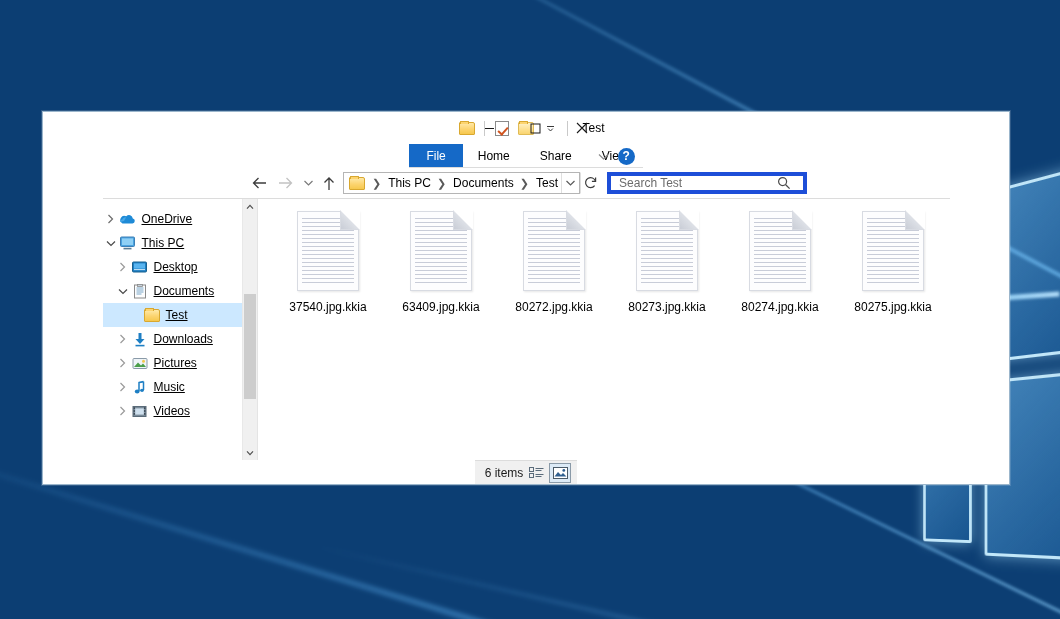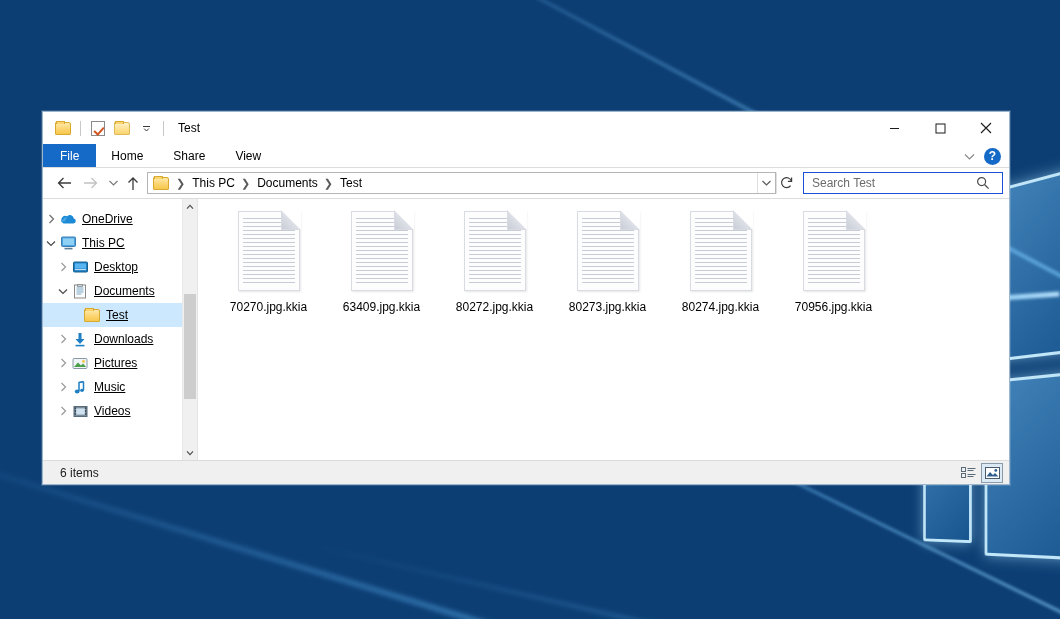--- a/index.html
+++ b/index.html
@@ -114,20 +114,21 @@
     position: absolute;
     left: 42px; top: 111px;
     width: 968px; height: 374px;
     background: #ffffff;
     border: 1px solid #9bb6cc;
     box-shadow: 0 0 0 1px rgba(255,255,255,.15);
     display: flex;
     flex-direction: column;
     font-size: 12px;
     color: #000;
+    align-items: center;
   }
 
   
   .titlebar {
     height: 32px;
     background: #ffffff;
     display: flex;
     align-items: center;
     flex: none;
     position: relative;
@@ -292,21 +293,21 @@
   }
   .refresh-btn {
     width: 22px; height: 22px;
     display: flex; align-items: center; justify-content: center;
     border: 1px solid transparent;
     border-left: 1px solid #dfdfdf;
   }
   .searchbox {
     width: 200px;
     height: 22px;
-    border: 1px solid #1d4ed8;
+    border: 4px solid #1d4ed8;
     background: #fff;
     display: flex;
     align-items: center;
     margin-left: 5px;
     padding: 0 12px 0 8px;
   }
   .searchbox input {
     flex: 1;
     border: none;
     outline: none;
@@ -444,21 +445,21 @@
   }
 
   
   .statusbar {
     height: 24px;
     flex: none;
     background: #f0f0f0;
     border-top: 1px solid #dcdcdc;
     display: flex;
     align-items: center;
-    padding: 0 6px 0 17px;
+    padding: 0 6px 0 10px;
     font-size: 12px;
     color: #1a1a1a;
   }
   .status-spacer { flex: 1; }
   .viewbtn {
     width: 22px; height: 20px;
     display: flex; align-items: center; justify-content: center;
     margin-left: 2px;
   }
   .viewbtn.active {
@@ -768,21 +769,21 @@
 
     <div class="content">
       <div class="filegrid">
 
         <div class="fileitem">
           <div class="doc-ico">
             <div class="doc-page"></div>
             <div class="doc-lines"></div>
             <div class="doc-fold"></div>
           </div>
-          <div class="fname">70270.jpg.kkia</div>
+          <div class="fname">37540.jpg.kkia</div>
         </div>
 
         <div class="fileitem">
           <div class="doc-ico">
             <div class="doc-page"></div>
             <div class="doc-lines"></div>
             <div class="doc-fold"></div>
           </div>
           <div class="fname">63409.jpg.kkia</div>
         </div>
@@ -813,21 +814,21 @@
           </div>
           <div class="fname">80274.jpg.kkia</div>
         </div>
 
         <div class="fileitem">
           <div class="doc-ico">
             <div class="doc-page"></div>
             <div class="doc-lines"></div>
             <div class="doc-fold"></div>
           </div>
-          <div class="fname">70956.jpg.kkia</div>
+          <div class="fname">80275.jpg.kkia</div>
         </div>
 
       </div>
     </div>
   </div>
 
   <div class="statusbar">
     <span>6 items</span>
     <span class="status-spacer"></span>
     <span class="viewbtn">

